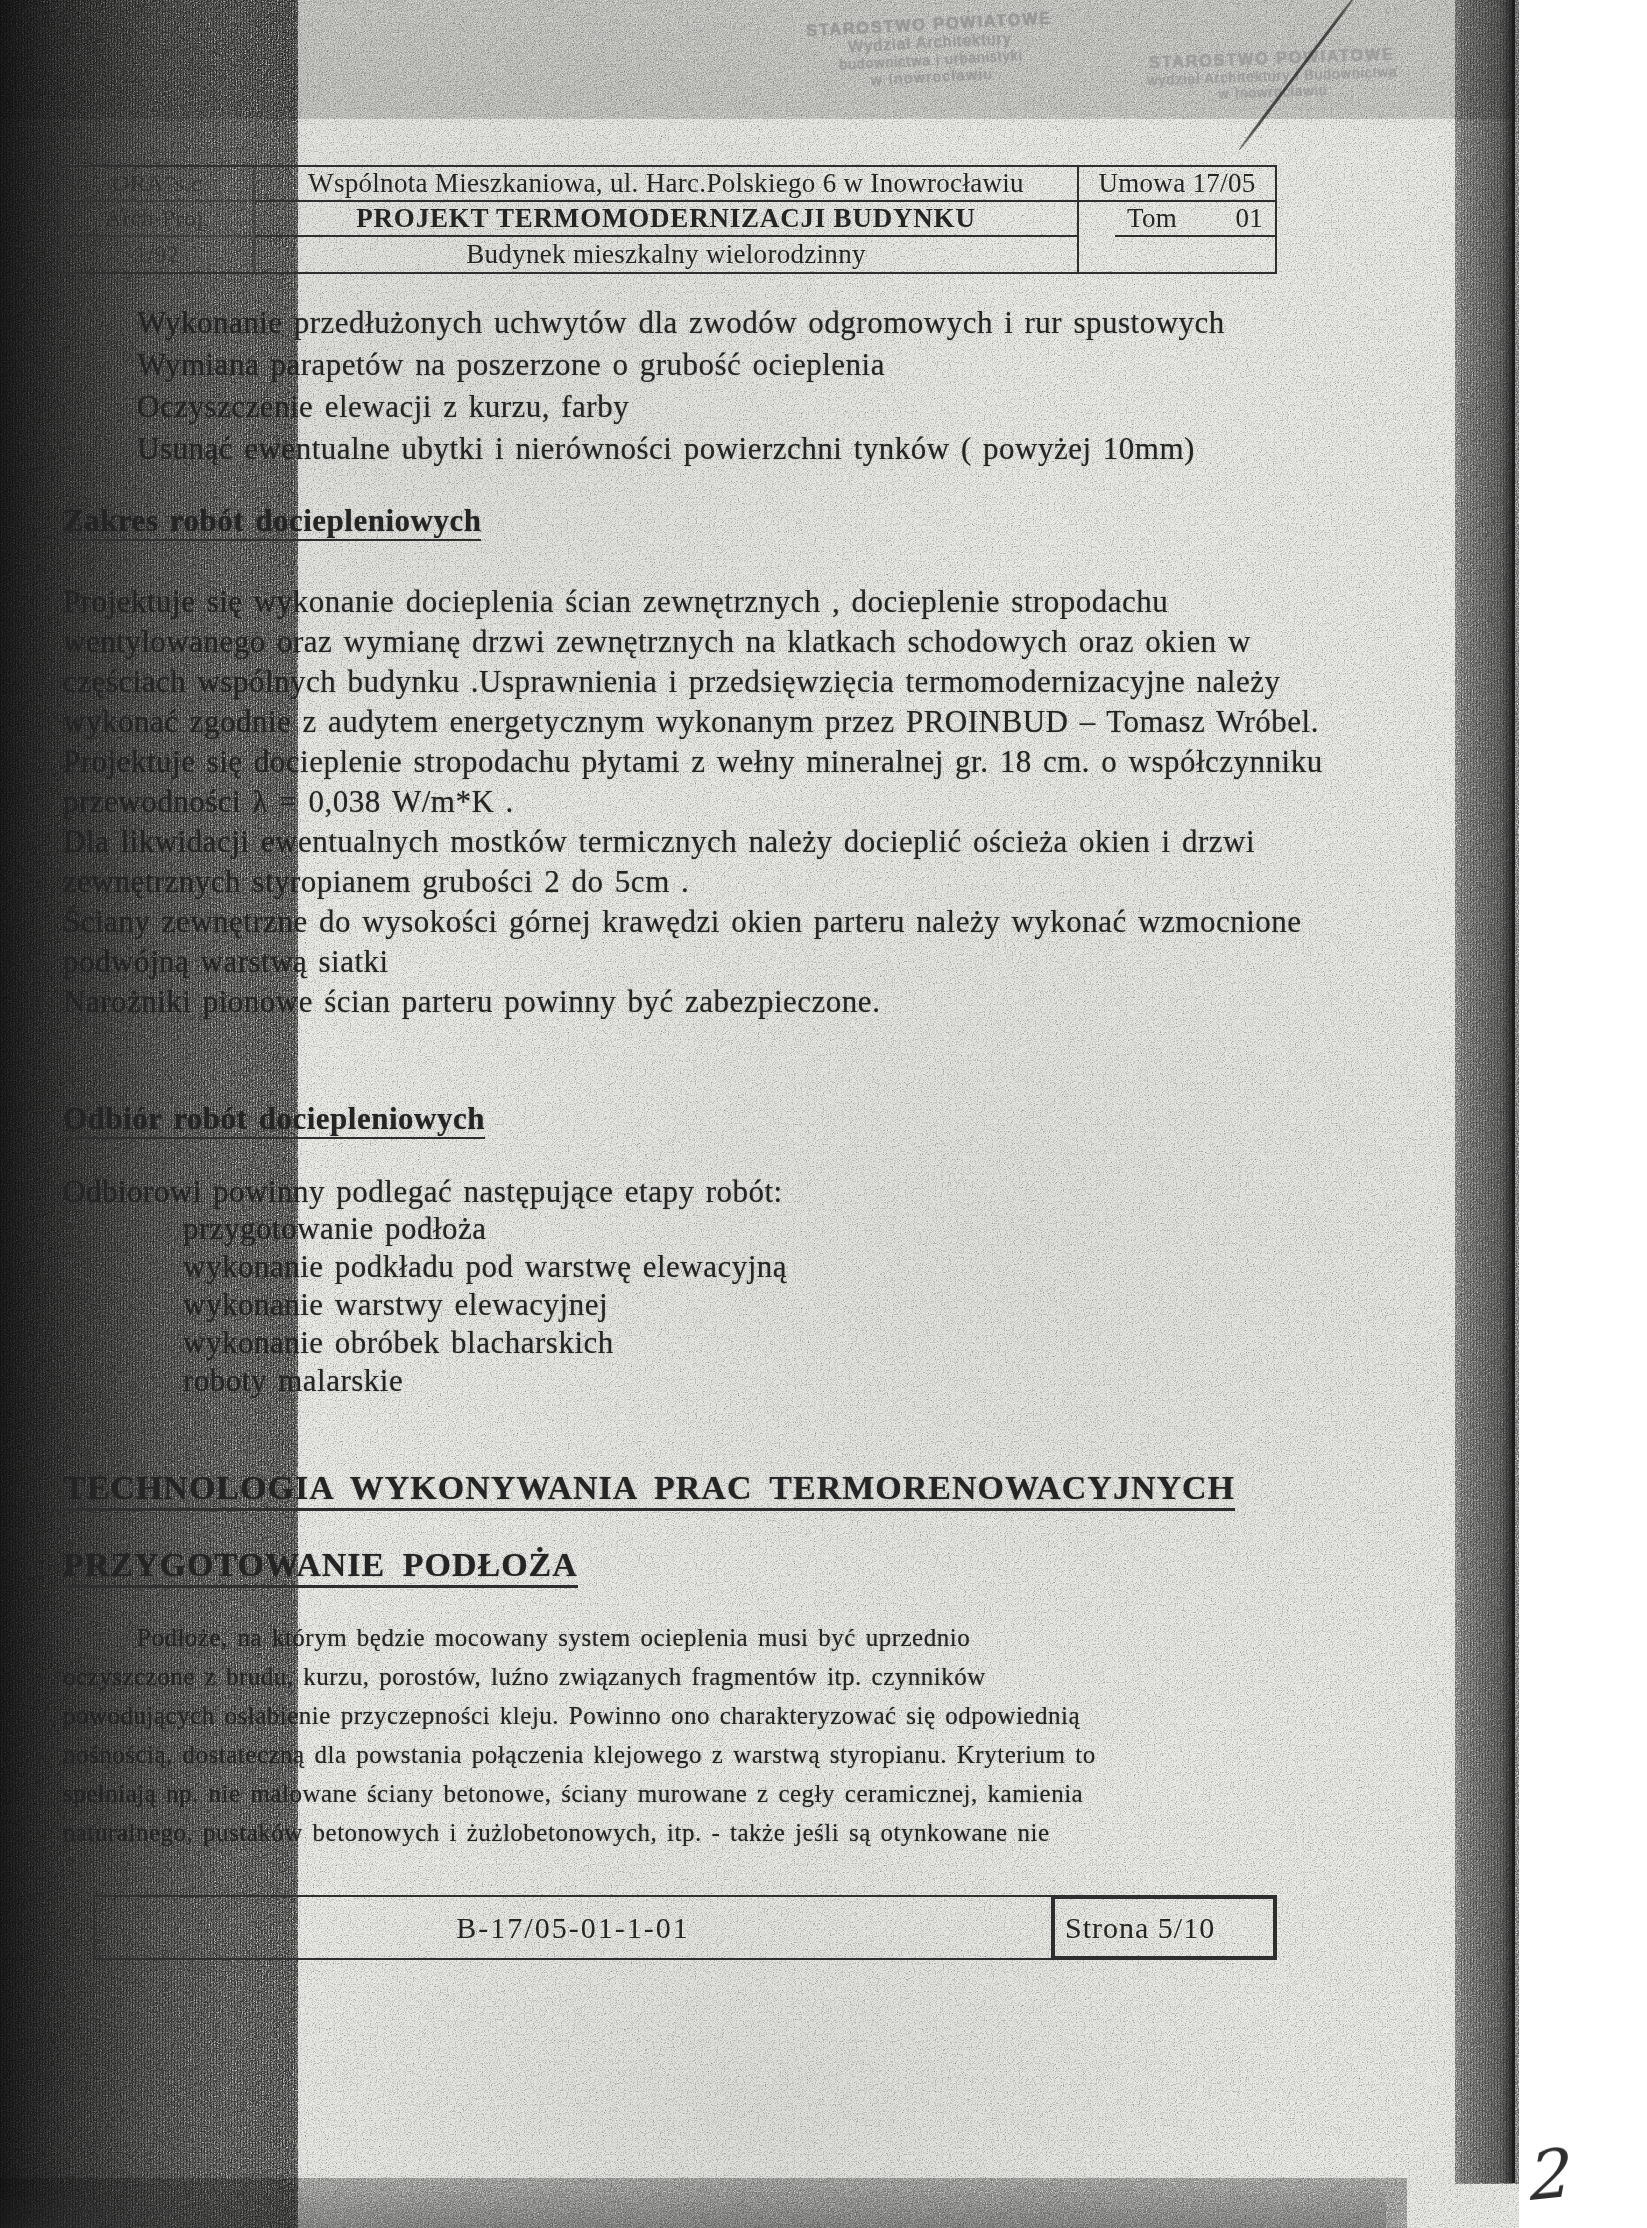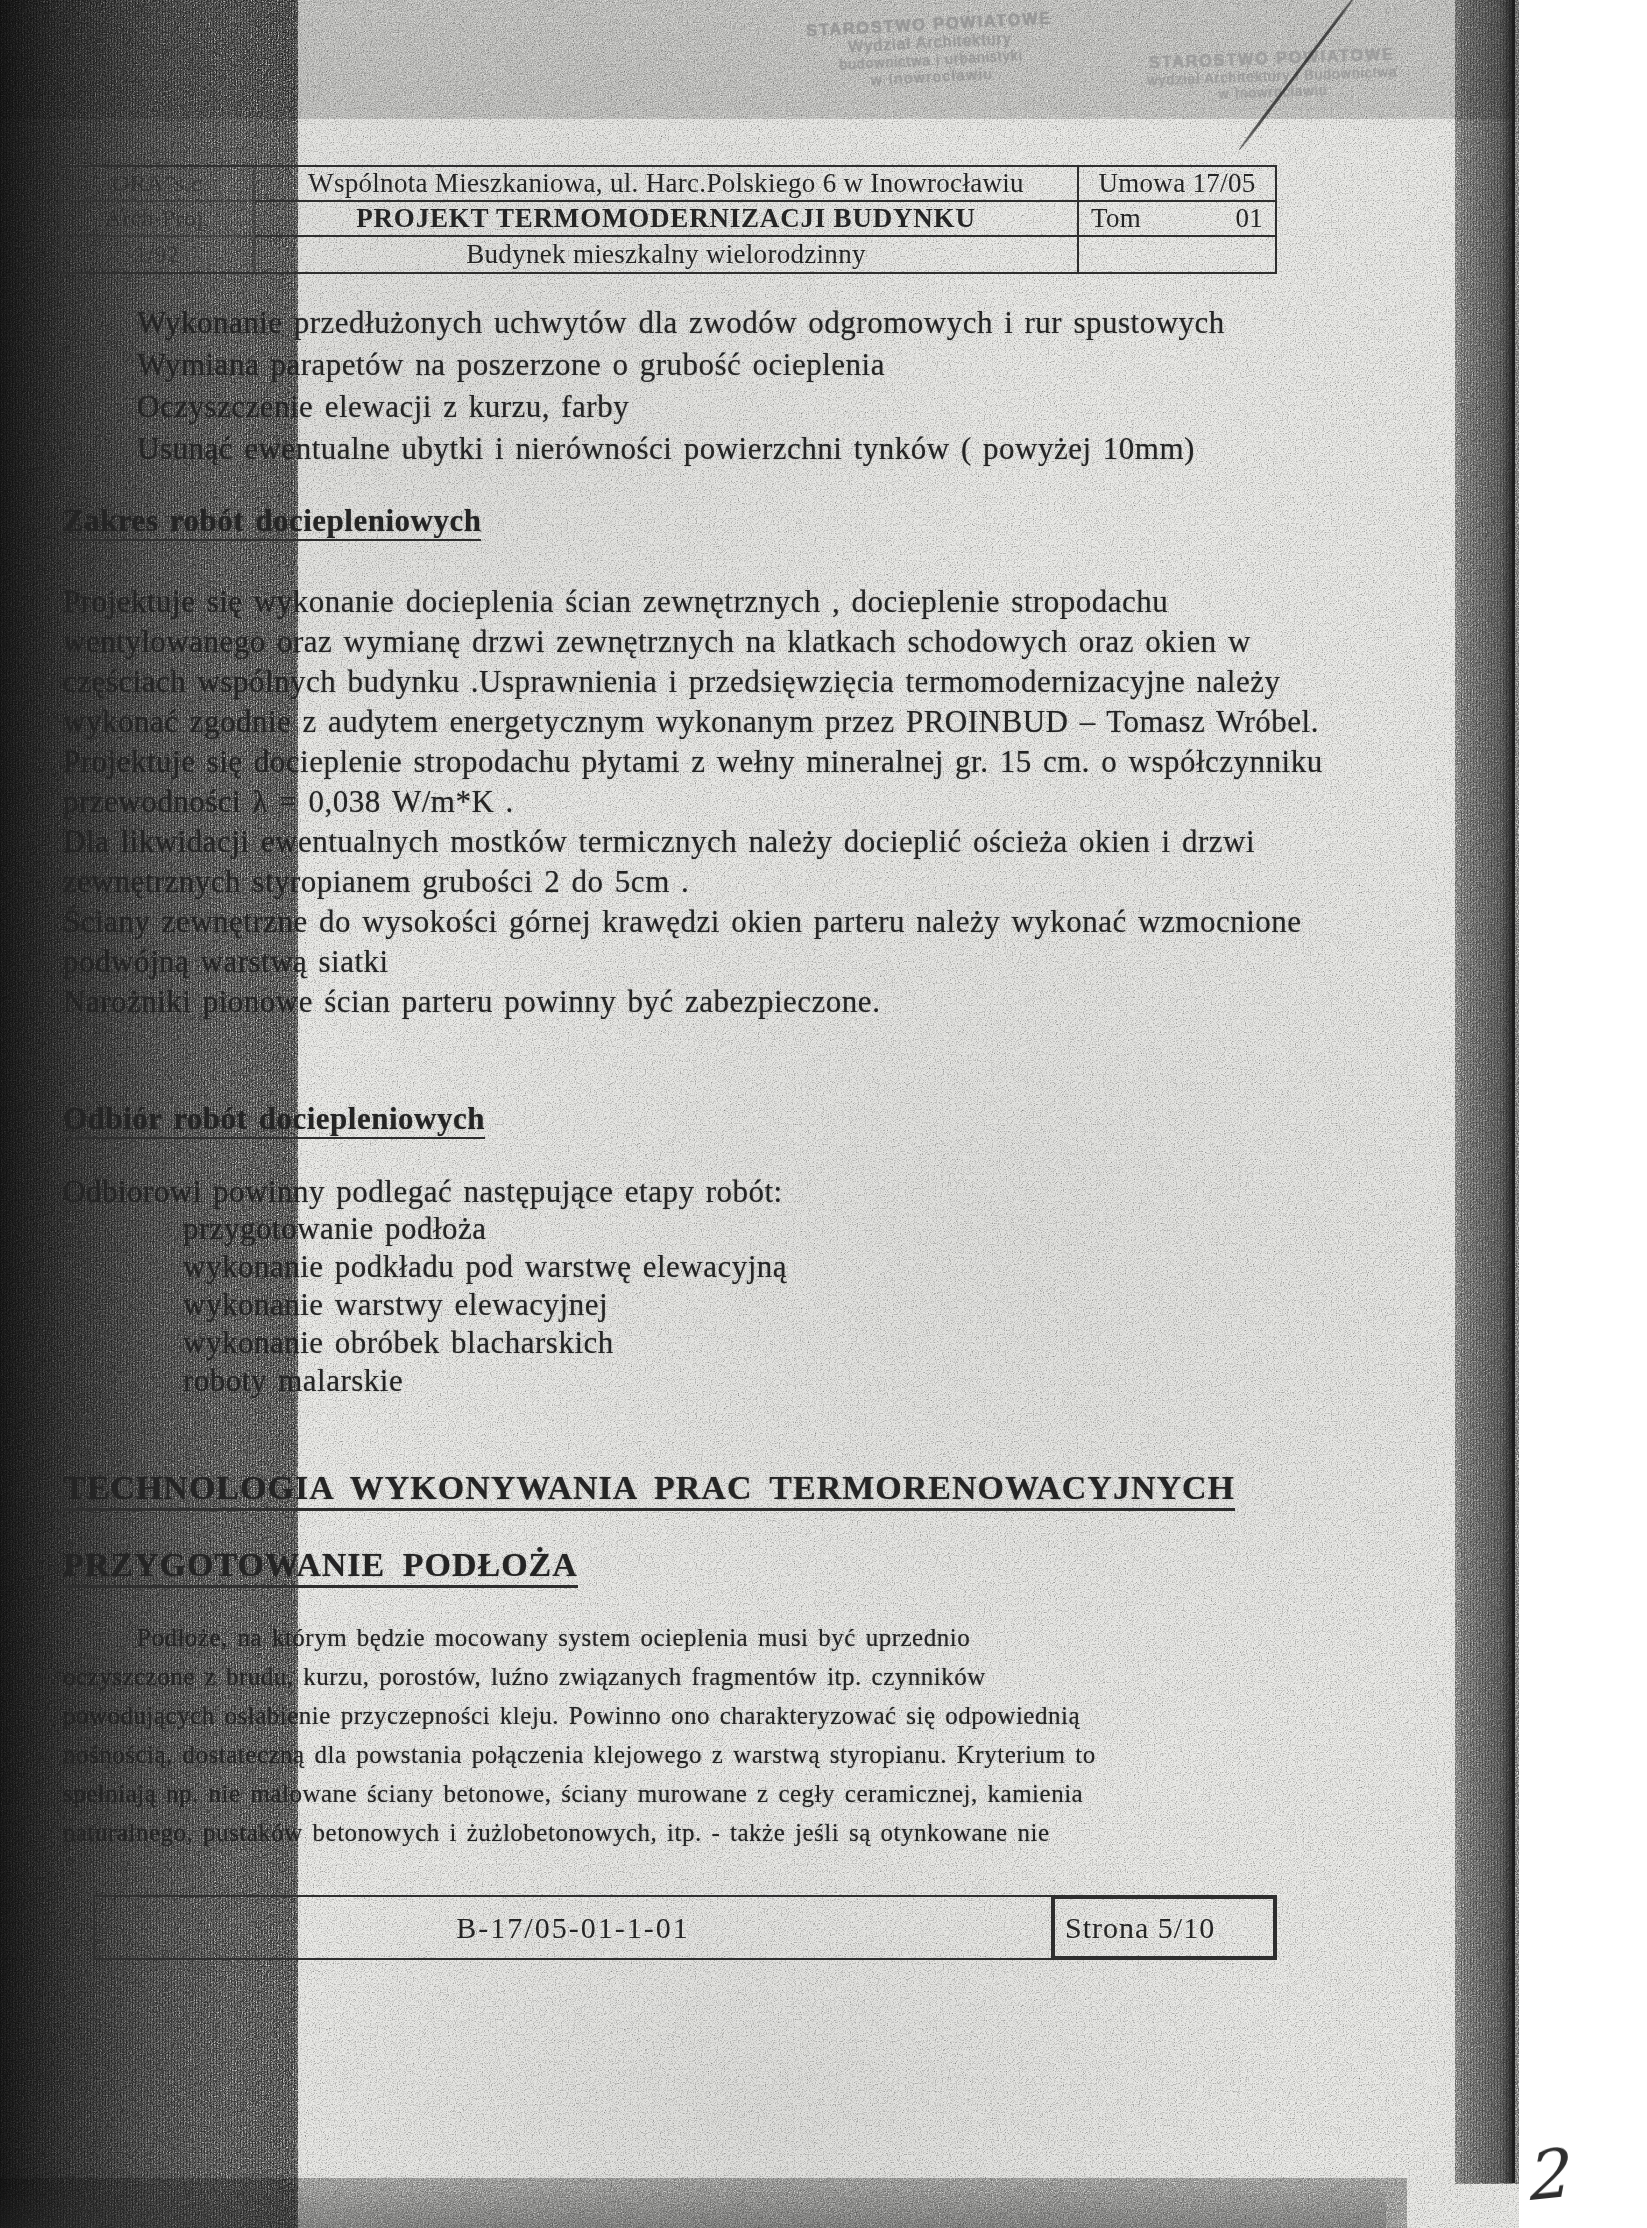--- a/index.html
+++ b/index.html
@@ -54,21 +54,21 @@
   
   .header-table{position:absolute;left:59px;top:165px;width:1214px;border:2px solid #2e2e2e;
     display:grid;grid-template-columns:194px 824px 1fr;grid-template-rows:35px 35px 35px;
     filter:blur(0.3px);}
   .cell{border-right:2px solid #2e2e2e;border-bottom:2px solid #2e2e2e;display:flex;align-items:center;justify-content:center;
     font-size:27px;letter-spacing:0.3px;overflow:hidden;white-space:nowrap;}
   .cell.last-col{border-right:none;}
   .cell.last-row{border-bottom:none;}
   .cell.left-col{opacity:.55;font-size:24px;}
   .cell.bold{font-weight:bold;letter-spacing:0.8px;}
-  .cell.tom-cell{justify-content:space-between;padding:0 12px;}
+  .cell.tom-cell{justify-content:space-between;padding:0 12px;margin-left:36px;}
 
   
   .intro-list{left:137px;top:302px;font-size:31px;line-height:42px;width:1337px;}
   .sec-title{font-size:31px;font-weight:bold;}
   .sec-title span{border-bottom:2px solid #2e2e2e;padding-bottom:1px;}
   .scope-title{left:63px;top:503px;}
   .scope-lines{left:63px;top:582px;font-size:31px;line-height:40px;width:1386px;}
   .acceptance-title{left:63px;top:1101px;}
   .acceptance-intro{left:63px;top:1174px;font-size:31px;}
   .acceptance-list{left:183px;top:1210px;font-size:31px;line-height:38px;width:1188px;}
@@ -152,21 +152,21 @@
     </div>
 
   <div class="doc-text sec-title scope-title">
     <span>Zakres robót dociepleniowych</span>
   </div>
   <div class="doc-text scope-lines">
       <div class="line">Projektuje się wykonanie docieplenia ścian zewnętrznych , docieplenie stropodachu</div>
       <div class="line">wentylowanego oraz wymianę drzwi zewnętrznych na klatkach schodowych oraz okien w</div>
       <div class="line">częściach wspólnych budynku .Usprawnienia i przedsięwzięcia termomodernizacyjne należy</div>
       <div class="line">wykonać zgodnie z audytem energetycznym wykonanym przez PROINBUD – Tomasz Wróbel.</div>
-      <div class="line">Projektuje się docieplenie stropodachu płytami z wełny mineralnej gr. 15 cm. o współczynniku</div>
+      <div class="line">Projektuje się docieplenie stropodachu płytami z wełny mineralnej gr. 18 cm. o współczynniku</div>
       <div class="line">przewodności λ = 0,038 W/m*K .</div>
       <div class="line">Dla likwidacji ewentualnych mostków termicznych należy docieplić ościeża okien i drzwi</div>
       <div class="line">zewnętrznych styropianem grubości 2 do 5cm .</div>
       <div class="line">Ściany zewnętrzne do wysokości górnej krawędzi okien parteru należy wykonać wzmocnione</div>
       <div class="line">podwójną warstwą siatki</div>
       <div class="line">Narożniki pionowe ścian parteru powinny być zabezpieczone.</div>
     </div>
 
   <div class="doc-text sec-title acceptance-title">
     <span>Odbiór robót dociepleniowych</span>

